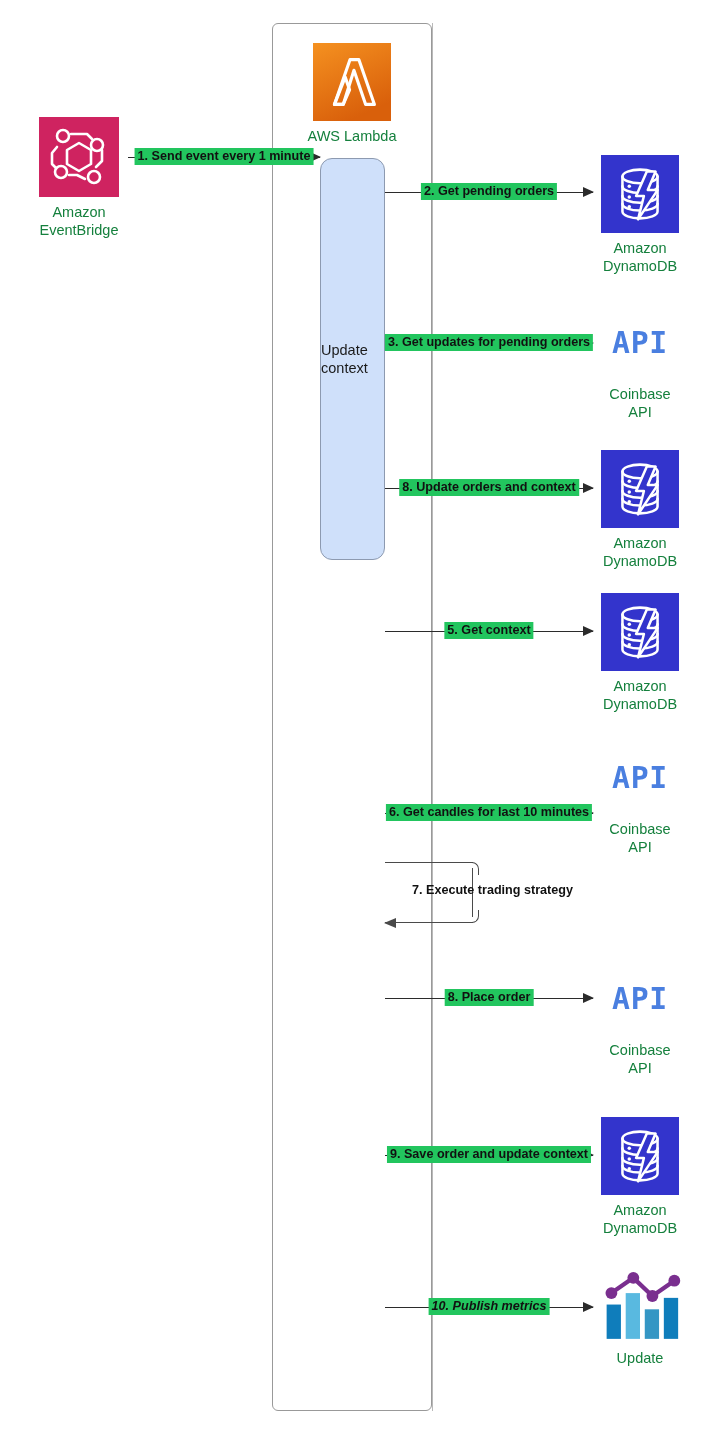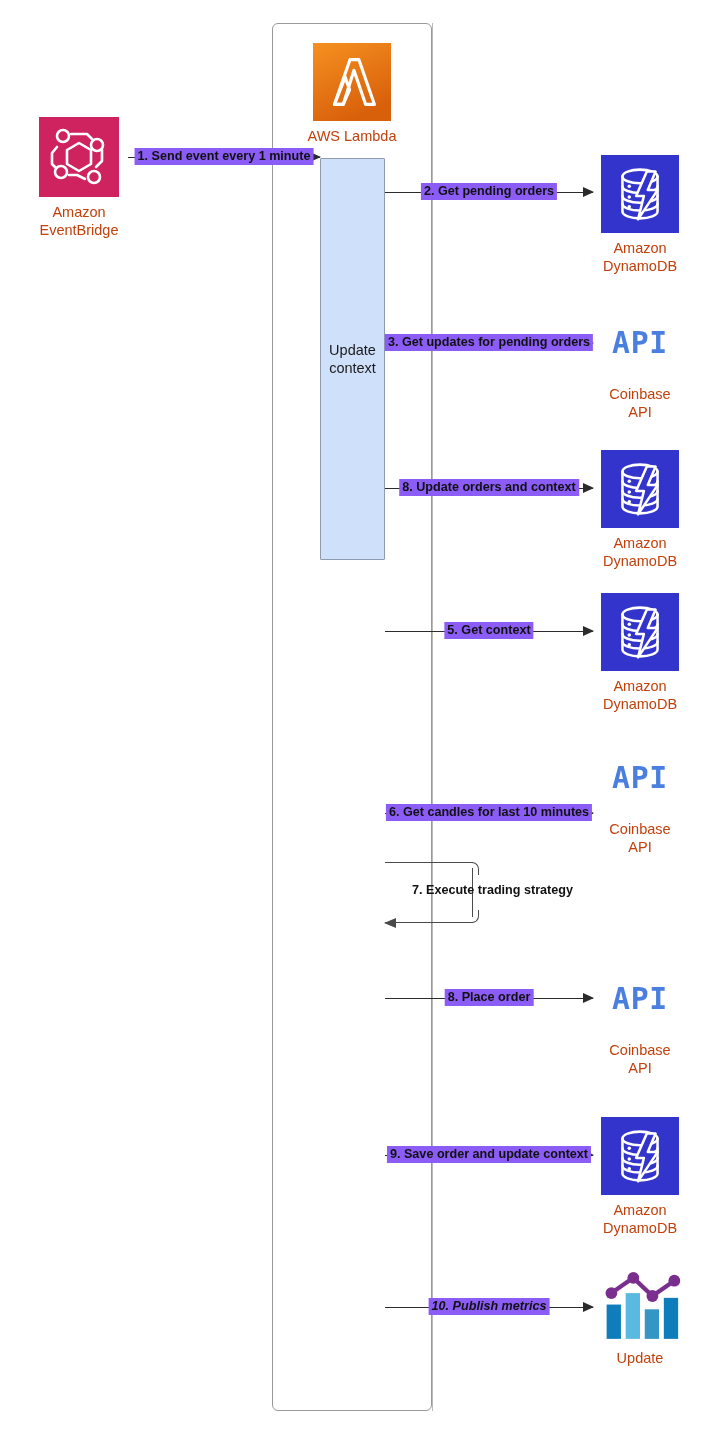--- a/index.html
+++ b/index.html
@@ -38,25 +38,25 @@
     width: 1.4px;
     height: 1388px;
     background: #b9b9b9;
   }
 
   
   .activation {
     position: absolute;
     box-sizing: border-box;
     border: 1px solid #8a8a7a;
-    border-radius: 1px;
+    border-radius: 12px;
     display: flex;
     align-items: center;
     justify-content: center;
-    text-align: center;
+    text-align: left;
     font-size: 14.5px;
     line-height: 1.25;
     color: #1a1a1a;
   }
   .act-update {
     left: 320px;
     top: 158px;
     width: 65px;
     height: 402px;
     background: #cfe0fa;
@@ -79,21 +79,21 @@
     display: flex;
     flex-direction: column;
     align-items: center;
     width: 120px;
   }
   .node-label {
     margin-top: 7px;
     font-size: 14.5px;
     line-height: 1.22;
     text-align: center;
-    color: #c2410c;
+    color: #15803d;
     white-space: pre-line;
   }
 
   
   .icon-sq {
     width: 78px;
     height: 78px;
     display: block;
   }
   .icon-eb { width: 80px; height: 80px; }
@@ -120,21 +120,21 @@
     height: 0;
     border-top: 5px solid transparent;
     border-bottom: 5px solid transparent;
     border-left: 11px solid #2b2b2b;
   }
   .msg-text {
     position: absolute;
     top: -9px;
     left: 50%;
     transform: translateX(-50%);
-    background: #8b5cf6;
+    background: #22c55e;
     padding: 0 3px;
     font-size: 12.6px;
     font-weight: bold;
     color: #111111;
     white-space: nowrap;
     line-height: 17px;
   }
 
   
   .selfloop {

